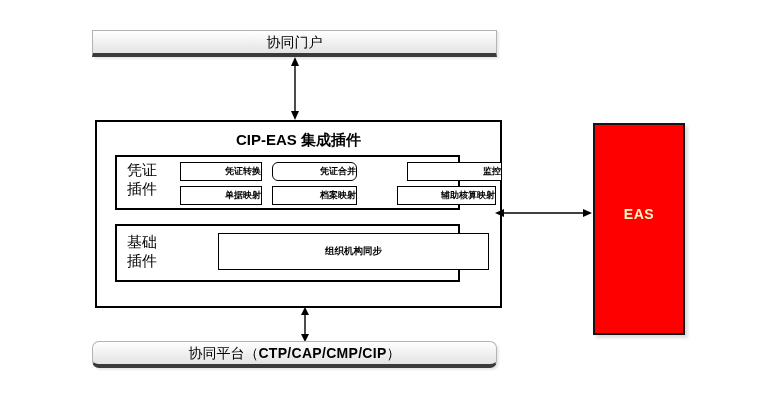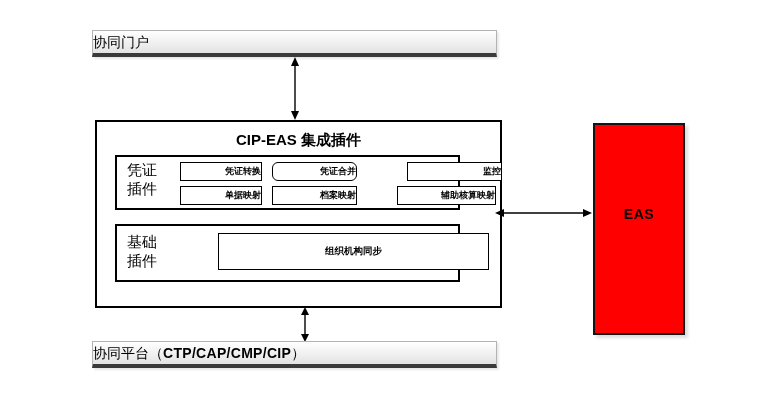--- a/index.html
+++ b/index.html
@@ -12,21 +12,21 @@
     overflow: hidden;
   }
   .abs { position: absolute; }
 
   
   .bar {
     left: 92px; width: 403px; height: 22px;
     background: linear-gradient(#ffffff, #e3e3e3);
     border: 1px solid #b3b3b3;
     border-bottom: 4px solid #3a3a3a;
-    text-align: left;
+    text-align: center;
     line-height: 22px;
     font-size: 14px;
     box-shadow: 2px 2px 2px #e8e8e8;
   }
   .bar .code { font-weight: bold; letter-spacing: 0.3px; }
 
   
   .plugin-box {
     left: 95px; top: 120px; width: 395px; height: 184px;
     border: 2px solid #000; background: #fff; padding-left: 8px;
@@ -54,21 +54,21 @@
     display: flex; align-items: center; justify-content: center;
     font-size: 9.5px; font-weight: bold; margin-left: 38px;
   }
 
   
   .eas {
     left: 593px; top: 123px; width: 88px; height: 178px;
     border: 2px solid #141414;
     display: flex; align-items: center; justify-content: center;
     padding-bottom: 30px; box-sizing: content-box;
-    color: #000000; font-size: 14px; font-weight: bold; letter-spacing: 0.5px;
+    color: #fef9c3; font-size: 14px; font-weight: bold; letter-spacing: 0.5px;
     box-shadow: 3px 3px 3px #dedede;
   }
 
   svg.arrow { position: absolute; overflow: visible; }
   svg.arrow line { stroke: #000; stroke-width: 1.4; }
   svg.arrow polygon { fill: #000; }
 </style>
 </head>
 <body>
 
@@ -112,19 +112,19 @@
   <div class="abs eas" style="background-color: rgb(255, 0, 0);">
     <span>EAS</span>
   </div>
 
   <svg class="arrow" style="left:298px; top:307px;" width="14" height="35" viewBox="0 0 14 35">
     <line x1="7" y1="6" x2="7" y2="29"></line>
     <polygon points="7,0 3,8 11,8"></polygon>
     <polygon points="7,35 3,27 11,27"></polygon>
   </svg>
 
-  <div class="abs bar" style="top:341px; font-size:14px;">
+  <div class="abs bar" style="top:341px; font-size:14px;border-radius:7px;">
     <span>
       <span>协同平台（</span><span class="code">CTP/CAP/CMP/CIP</span><span>）</span>
     </span>
   </div>
 
 </div>
 
 </body></html>

